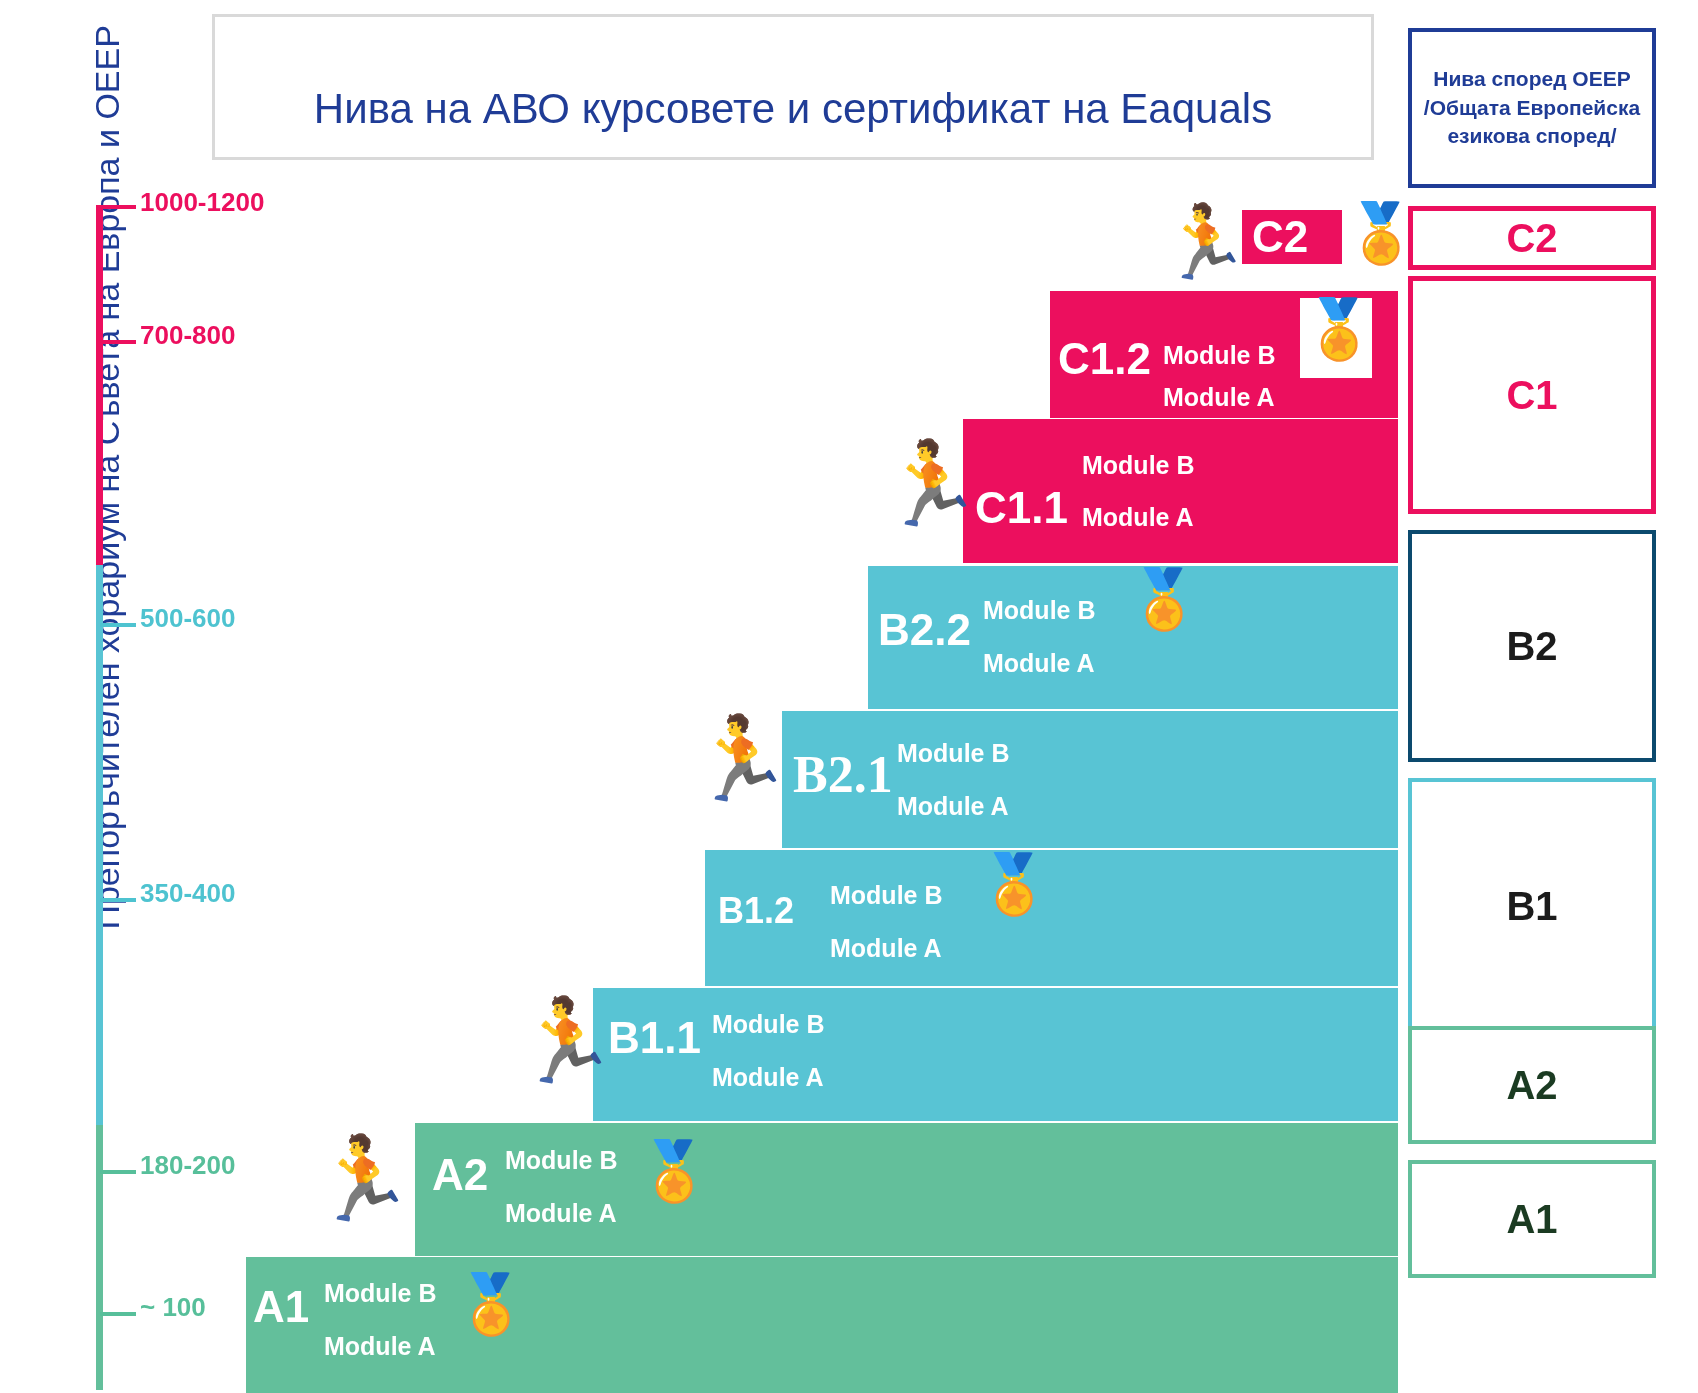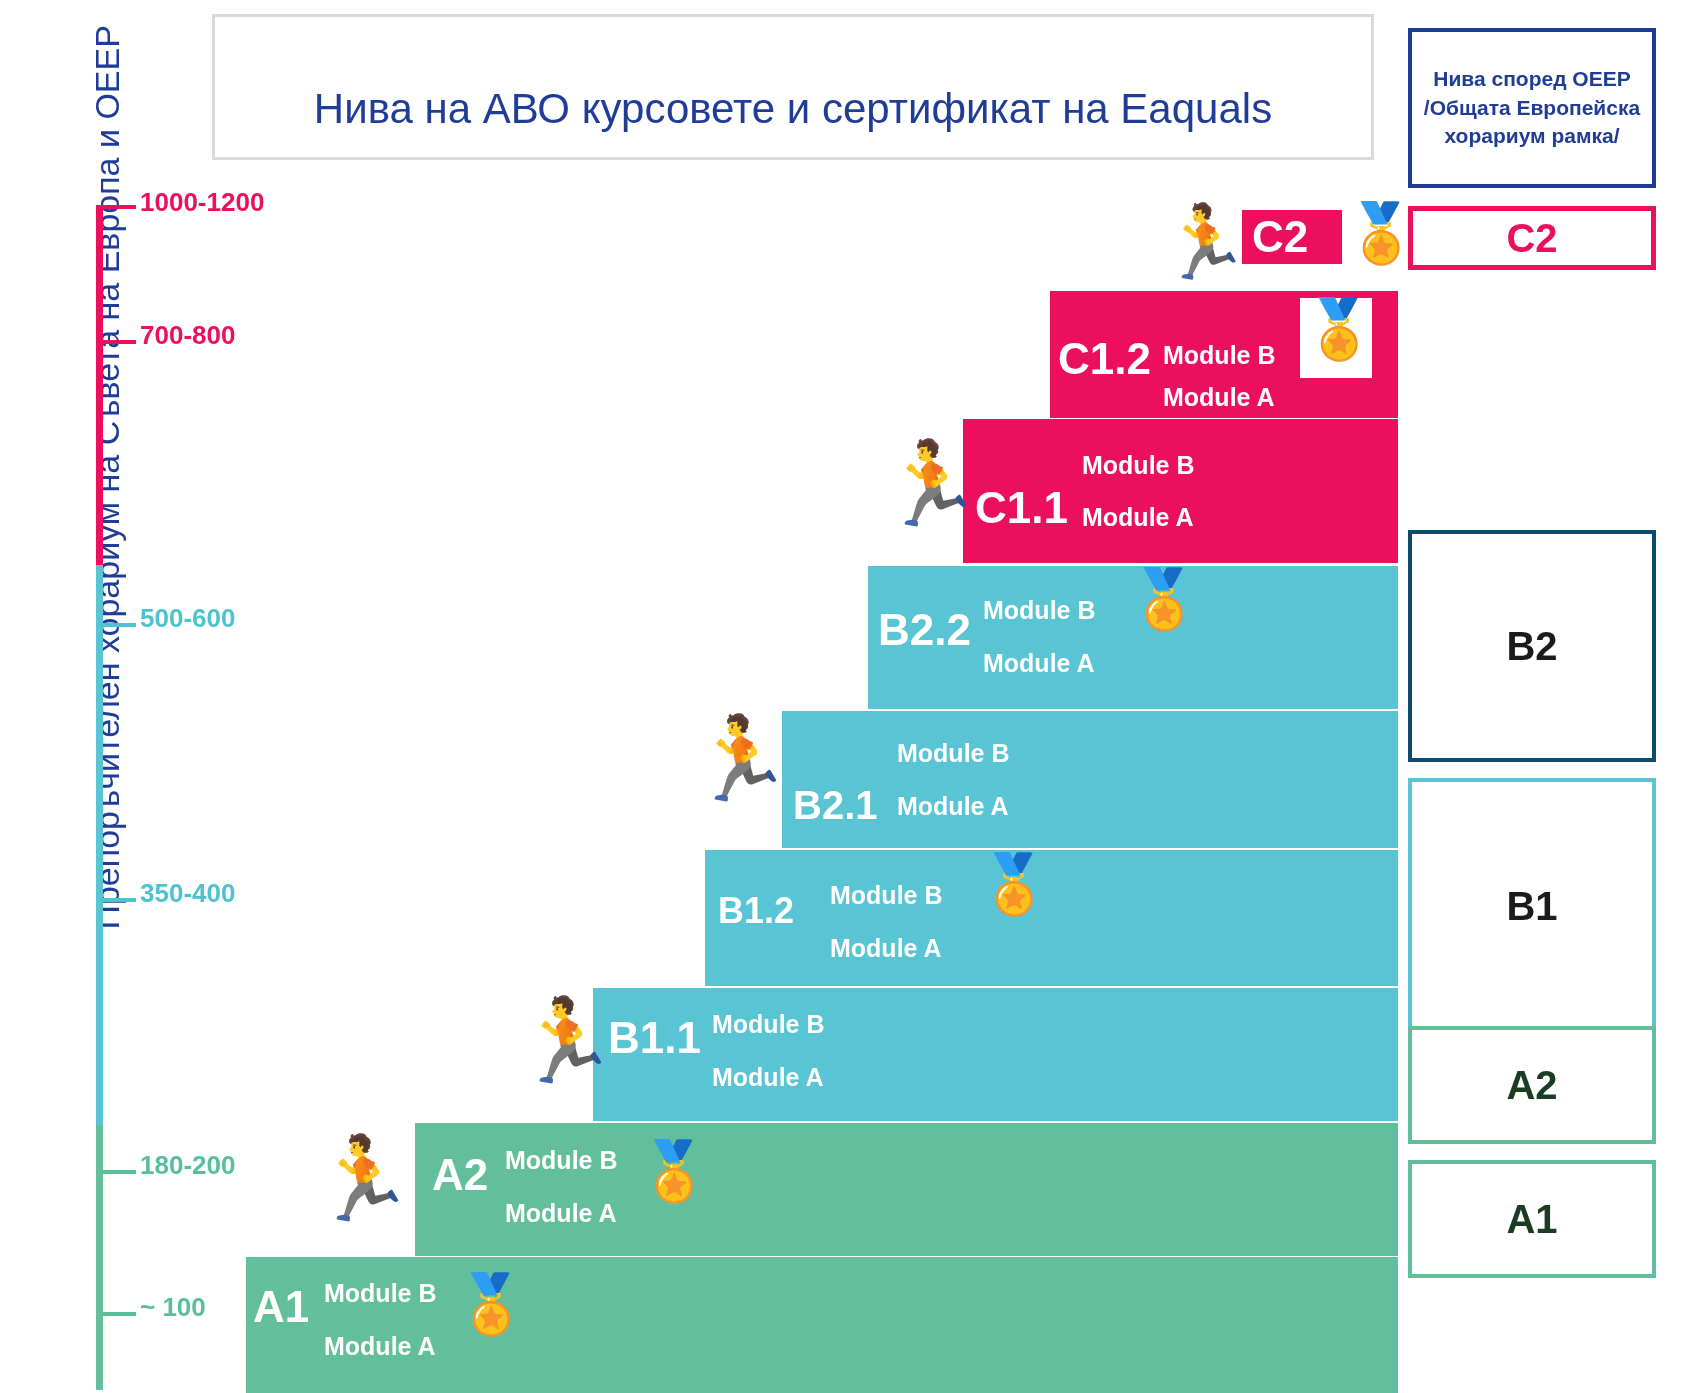--- a/index.html
+++ b/index.html
@@ -159,21 +159,21 @@
 
   <div class="y-axis-label">Препоръчителен хорариум на Съвета на Европа и ОЕЕР</div>
 
   <div class="title-box">
     <div class="title-text">Нива на АВО курсовете и сертификат на Eaquals</div>
   </div>
 
   <div class="cefr-header">
     <div>Нива според ОЕЕР</div>
     <div>/Общата  Европейска</div>
-    <div>хорариум рамка/</div>
+    <div>езикова според/</div>
   </div>
 
   <div class="axis-line" style="top:205px;height:360px;background:#ec0f5e;"></div>
   <div class="axis-line" style="top:565px;height:560px;background:#58c4d4;"></div>
   <div class="axis-line" style="top:1125px;height:265px;background:#63bf9b;"></div>
 
   <div class="tick" style="left:100px;top:205px;background:#ec0f5e;"></div>
   <div class="tick-label" style="left:140px;top:187px;color:#ec0f5e;">1000-1200</div>
 
   <div class="tick" style="left:100px;top:340px;background:#ec0f5e;"></div>
@@ -210,21 +210,21 @@
   <div class="modules" style="left:712px;top:1057px;">Module A</div>
   <div class="runner" style="left:515px;top:1000px;font-size:82px;">🏃</div>
 
   <div class="step" style="left:705px;top:847px;width:693px;height:139px;background:#58c4d4;"></div>
   <div class="step-code" style="left:718px;top:890px;font-size:36px;">B1.2</div>
   <div class="modules" style="left:830px;top:875px;">Module B</div>
   <div class="modules" style="left:830px;top:928px;">Module A</div>
   <div class="medal" style="left:978px;top:855px;font-size:58px;">🏅</div>
 
   <div class="step" style="left:782px;top:708px;width:616px;height:140px;background:#58c4d4;"></div>
-  <div class="step-code" style="left:793px;top:783px;font-size:40px;">B2.1</div>
+  <div class="step-code" style="left:793px;top:745px;font-size:52px;font-family:Liberation Serif, serif;">B2.1</div>
   <div class="modules" style="left:897px;top:733px;">Module B</div>
   <div class="modules" style="left:897px;top:786px;">Module A</div>
   <div class="runner" style="left:690px;top:718px;font-size:82px;">🏃</div>
 
   <div class="step" style="left:868px;top:563px;width:530px;height:146px;background:#58c4d4;"></div>
   <div class="step-code" style="left:878px;top:605px;font-size:44px;">B2.2</div>
   <div class="modules" style="left:983px;top:590px;">Module B</div>
   <div class="modules" style="left:983px;top:643px;">Module A</div>
   <div class="medal" style="left:1128px;top:570px;font-size:58px;">🏅</div>
 
@@ -243,20 +243,23 @@
 
   <div class="step" style="left:1242px;top:210px;width:100px;height:54px;background:#ec0f5e;border-top:none;"></div>
   <div class="step-code" style="left:1252px;top:212px;font-size:44px;">C2</div>
   <div class="runner" style="left:1160px;top:206px;font-size:72px;">🏃</div>
   <div class="medal" style="left:1345px;top:204px;font-size:58px;">🏅</div>
 
   <div class="cefr-box" style="top:206px;height:64px;border:5px solid #ec0f5e;">
     <span style="color:#ec0f5e;">C2</span>
   </div>
 
+  <div class="cefr-box" style="top:276px;height:238px;border:5px solid #ec0f5e;">
+    <span style="color:#ec0f5e;">C1</span>
+  </div>
 
   <div class="cefr-box" style="top:530px;height:232px;border:4px solid #0c4a6e;">
     <span style="color:#1b1b1b;">B2</span>
   </div>
 
   <div class="cefr-box" style="top:778px;height:256px;border:4px solid #58c4d4;">
     <span style="color:#1b1b1b;">B1</span>
   </div>
 
   <div class="cefr-box" style="top:1026px;height:118px;border:4px solid #63bf9b;">

